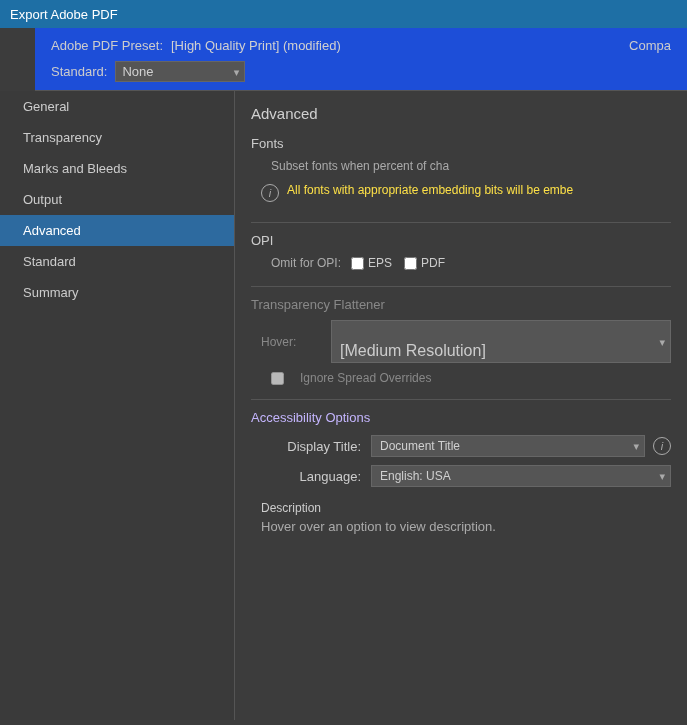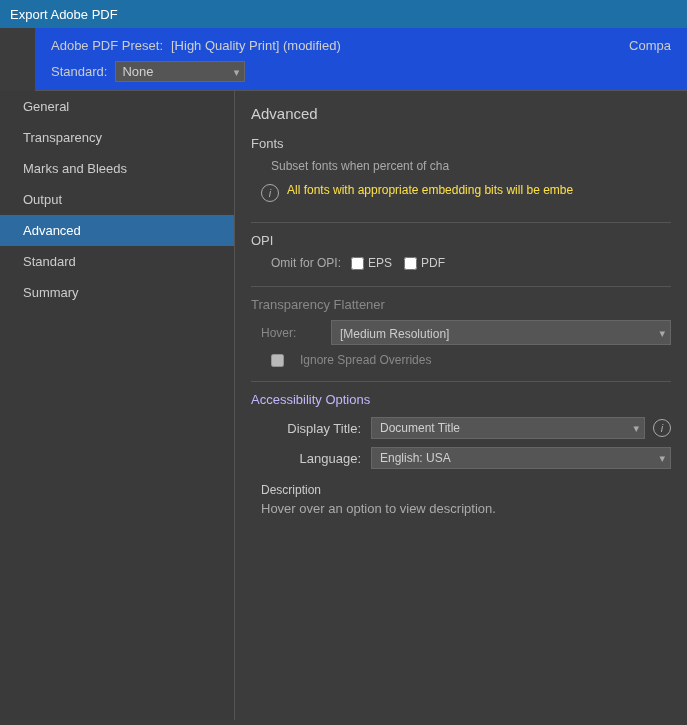--- a/index.html
+++ b/index.html
@@ -229,22 +229,22 @@
       min-width: 60px;
     }
     .tf-select-wrapper {
       position: relative;
       flex: 1;
     }
     .tf-select {
       background: #555;
       color: #ccc;
       border: 1px solid #666;
-      padding: 6px 24px 3px 8px;
-      font-size: 12px;
+      padding: 21px 24px 3px 8px;
+      font-size: 16px;
       width: 100%;
       appearance: none;
       -webkit-appearance: none;
       cursor: pointer;
     }
     .tf-select-wrapper::after {
       content: '▾';
       position: absolute;
       right: 6px;
       top: 50%;

